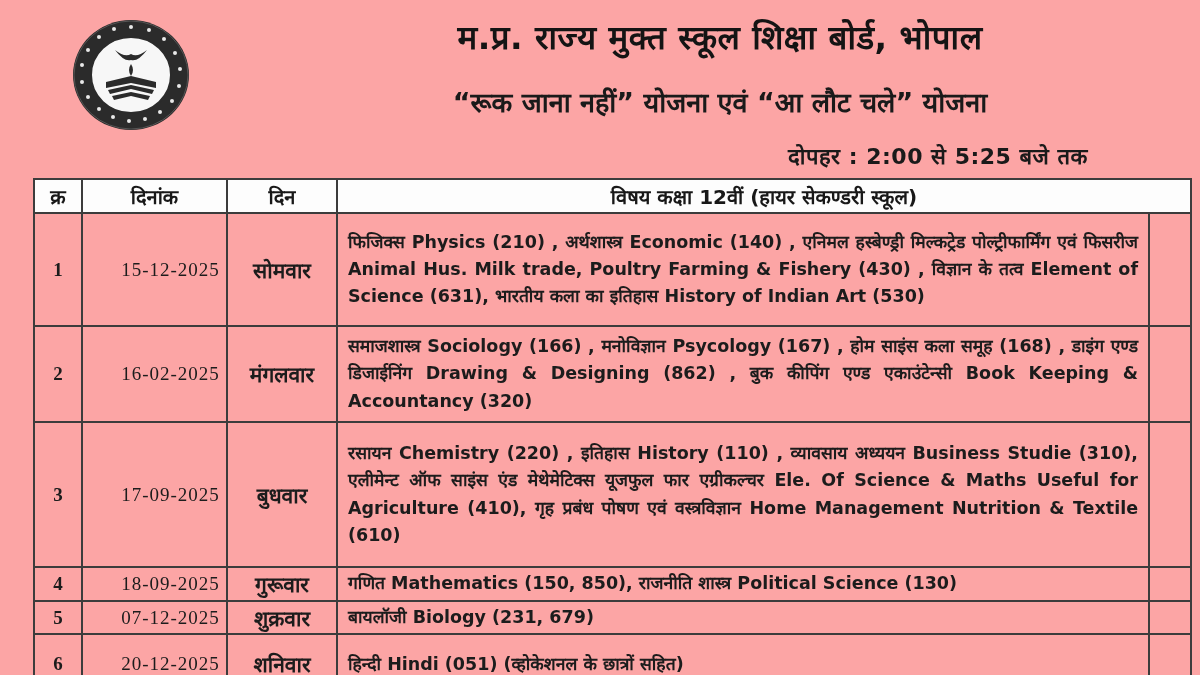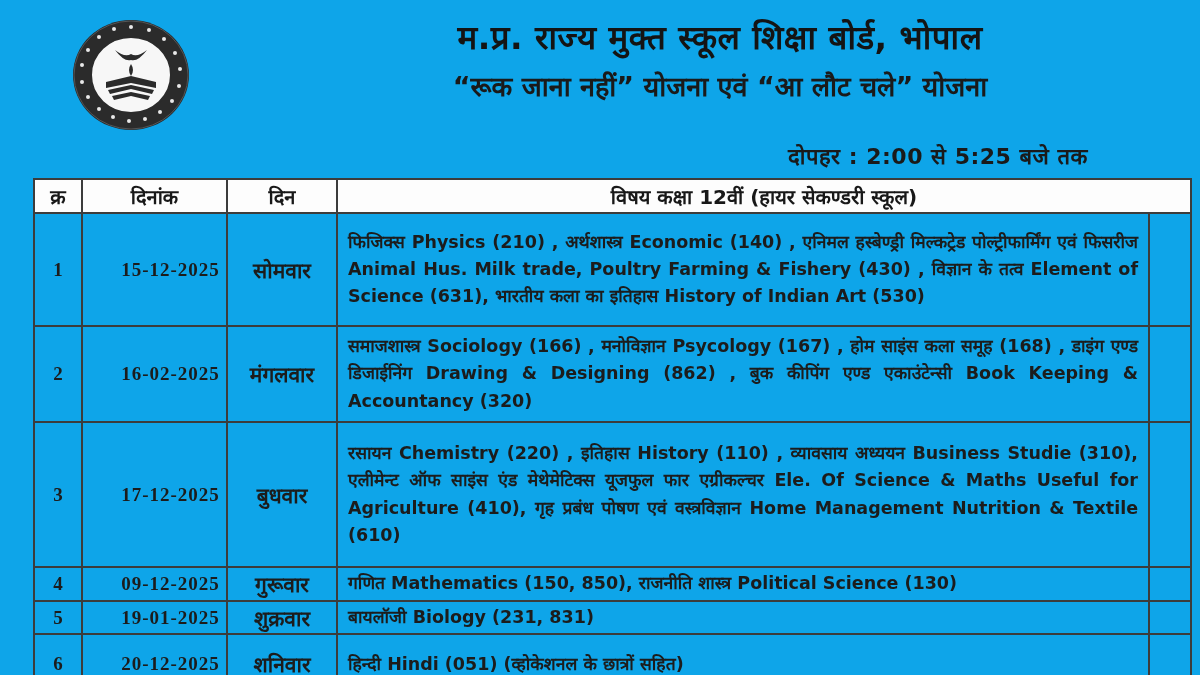--- a/index.html
+++ b/index.html
@@ -6,38 +6,38 @@
   html, body {
     width: 1200px; height: 675px;
     background: #ffffff;
     overflow: hidden;
     font-family: "DejaVu Sans", sans-serif;
     color: #1c1c1c;
   }
   .page {
     position: relative;
     width: 1200px; height: 675px;
-    background: #0ea5e9;
+    background: #fca5a5;
   }
   
   .logo-wrap {
     position: absolute; left: 70px; top: 16px;
     width: 122px; height: 118px;
   }
   .header-text {
     position: absolute; left: 210px; top: 14px; right: 30px;
     text-align: center;
   }
   .board-title {
     font-size: 33px; font-weight: bold; letter-spacing: 0.5px;
     color: #141414;
     padding-left: 60px;
   }
   .scheme-title {
-    font-size: 27px; font-weight: bold; margin-top: 8px;
+    font-size: 27px; font-weight: bold; margin-top: 24px;
     color: #1a1a1a;
     padding-left: 60px;
   }
   .exam-title {
     font-size: 21px; font-weight: bold; margin-top: 7px;
     color: #1f1f1f;
     padding-left: 60px;
   }
   .timing-line {
     position: absolute; top: 140px; right: 112px;
@@ -64,21 +64,21 @@
   tr.head-row { height: 34px; border-radius: 13px; }
   tr.head-row th {
     font-size: 20px; font-weight: bold; text-align: center;
     color: #181818; background: #fdfdfd;
   }
   td.sno {
     text-align: center; font-size: 19px; font-weight: bold;
     font-family: "Liberation Serif", serif;
   }
   td.date {
-    text-align: center; font-size: 19px; font-weight: bold;
+    text-align: center; font-size: 19px; font-weight: normal;
     font-family: "Liberation Serif", serif; letter-spacing: 1px; padding-left: 32px;
   }
   td.day {
     text-align: center; font-size: 21px; font-weight: bold;
   }
   td.subj {
     vertical-align: top;
     padding: 4px 10px 4px 10px;
     font-size: 17.5px; font-weight: bold;
     line-height: 1.55;
@@ -167,37 +167,37 @@
     </tr>
     <tr class="r2">
       <td class="sno">2</td>
       <td class="date">16-02-2025</td>
       <td class="day">मंगलवार</td>
       <td class="subj">समाजशास्त्र Sociology (166) ,  मनोविज्ञान Psycology (167) , होम साइंस कला समूह (168) , डाइंग एण्ड डिजाईनिंग Drawing &amp; Designing (862) ,  बुक कीपिंग एण्ड एकाउंटेन्सी Book Keeping &amp; Accountancy (320)</td>
       <td></td>
     </tr>
     <tr class="r3">
       <td class="sno">3</td>
-      <td class="date">17-12-2025</td>
+      <td class="date">17-09-2025</td>
       <td class="day">बुधवार</td>
       <td class="subj">रसायन Chemistry (220) ,  इतिहास History (110) , व्यावसाय अध्ययन Business Studie (310),  एलीमेन्ट ऑफ साइंस एंड मेथेमेटिक्स यूजफुल फार एग्रीकल्चर Ele. Of Science &amp; Maths Useful for Agriculture (410),  गृह प्रबंध पोषण एवं वस्त्रविज्ञान Home Management Nutrition &amp; Textile (610)</td>
       <td></td>
     </tr>
     <tr class="r4">
       <td class="sno">4</td>
-      <td class="date">09-12-2025</td>
+      <td class="date">18-09-2025</td>
       <td class="day">गुरूवार</td>
       <td class="subj">गणित Mathematics (150, 850), राजनीति शास्त्र Political Science (130)</td>
       <td></td>
     </tr>
     <tr class="r5">
       <td class="sno">5</td>
-      <td class="date">19-01-2025</td>
+      <td class="date">07-12-2025</td>
       <td class="day">शुक्रवार</td>
-      <td class="subj">बायलॉजी Biology (231, 831)</td>
+      <td class="subj">बायलॉजी Biology (231, 679)</td>
       <td></td>
     </tr>
     <tr class="r6">
       <td class="sno">6</td>
       <td class="date">20-12-2025</td>
       <td class="day">शनिवार</td>
       <td class="subj">हिन्दी Hindi (051) (व्होकेशनल के छात्रों सहित)</td>
       <td></td>
     </tr>
   </tbody>

